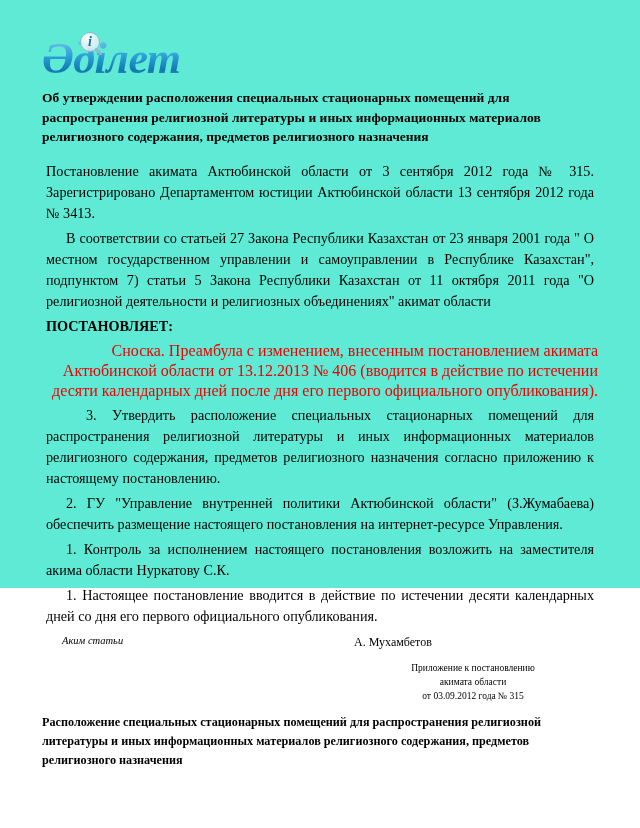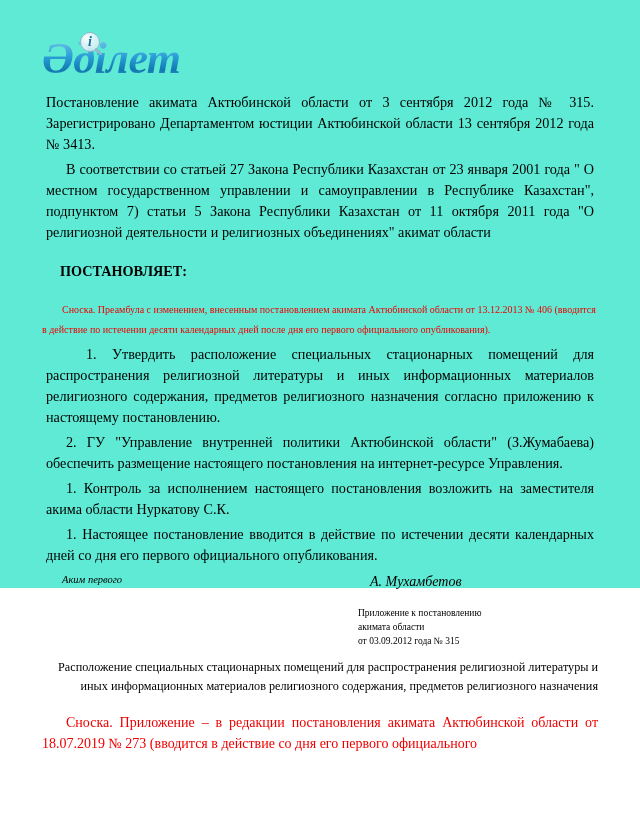--- a/index.html
+++ b/index.html
@@ -126,69 +126,68 @@
   .para.hang-wide {
     text-indent: 40px;
   }
   .gap-sm { margin-top: 0px; }
   .gap-md { margin-top: 10px; }
 
   .postanovlyaet {
     font-weight: 700;
     font-size: 14.2px;
     line-height: 21px;
-    margin: 18px;
+    margin: 4px;
   }
 
   .note {
     color: #ee0000;
-    font-size: 10px;
+    font-size: 16px;
     line-height: 20px;
     margin: 2px 0 0 0;
     text-indent: 20px;
-    text-align: left;
+    text-align: right;
   }
 
   
   .sign-row {
     position: relative;
     margin-top: 8px;
     height: 16px;
   }
   .sign-left {
     position: absolute;
     left: 20px;
     top: 0;
     font-style: italic;
     font-size: 10.5px;
     white-space: nowrap;
   }
   .sign-right {
     position: absolute;
-    left: 328px;
+    left: 312px;
     top: 0;
-    font-style: italic;
-    font-size: 14px;
+    font-size: 12px;
     white-space: nowrap;
   }
 
   .appendix-ref {
-    margin-top: 16px;
+    margin-top: 10px;
     margin-left: 316px;
     width: 230px;
-    text-align: left;
+    text-align: center;
     font-size: 9.5px;
     line-height: 14px;
   }
 
   .appendix-title {
-    font-weight: 400;
+    font-weight: 700;
     font-size: 12.2px;
     line-height: 19px;
-    text-align: right;
+    text-align: left;
   }
 
   .appendix-note {
     margin-top: 16px;
     color: #ee0000;
     font-size: 14px;
     line-height: 21px;
     text-indent: 24px;
     text-align: justify;
   }
@@ -204,46 +203,46 @@
       <span class="logo-lens">
         <span class="lens-circle"></span>
         <span class="lens-i">i</span>
         <span class="lens-handle"></span>
       </span>
     </span>
   </div>
 
   <div class="doc">
 
+    <h1 class="title">Об утверждении расположения специальных стационарных помещений для распространения религиозной литературы и иных информационных материалов религиозного содержания, предметов религиозного назначения</h1>
 
     <p class="para">Постановление акимата Актюбинской области от 3 сентября 2012 года № 315. Зарегистрировано Департаментом юстиции Актюбинской области 13 сентября 2012 года № 3413.</p>
 
     <p class="para hang gap-md">В соответствии со статьей 27 Закона Республики Казахстан от 23 января 2001 года " О местном государственном управлении и самоуправлении в Республике Казахстан", подпунктом 7) статьи 5 Закона Республики Казахстан от 11 октября 2011 года "О религиозной деятельности и религиозных объединениях" акимат области</p>
 
     <p class="postanovlyaet">ПОСТАНОВЛЯЕТ:</p>
 
     <p class="note">Сноска. Преамбула с изменением, внесенным постановлением акимата Актюбинской области от 13.12.2013 № 406 (вводится в действие по истечении десяти календарных дней после дня его первого официального опубликования).</p>
 
-    <p class="para hang-wide gap-sm">1. Утвердить расположение специальных стационарных помещений для распространения религиозной литературы и иных информационных материалов религиозного содержания, предметов религиозного назначения согласно приложению к настоящему постановлению.</p>
+    <p class="para hang-wide gap-sm">3. Утвердить расположение специальных стационарных помещений для распространения религиозной литературы и иных информационных материалов религиозного содержания, предметов религиозного назначения согласно приложению к настоящему постановлению.</p>
 
     <p class="para hang gap-sm">2. ГУ "Управление внутренней политики Актюбинской области" (З.Жумабаева) обеспечить размещение настоящего постановления на интернет-ресурсе Управления.</p>
 
     <p class="para hang gap-sm">1. Контроль за исполнением настоящего постановления возложить на заместителя акима области Нуркатову С.К.</p>
 
     <p class="para hang gap-sm">1. Настоящее постановление вводится в действие по истечении десяти календарных дней со дня его первого официального опубликования.</p>
 
     <div class="sign-row">
-      <span class="sign-left">Аким первого</span>
+      <span class="sign-left">Аким статьи</span>
       <span class="sign-right">А. Мухамбетов</span>
     </div>
 
     <div class="appendix-ref">
       <div>Приложение к постановлению</div>
       <div>акимата области</div>
       <div>от 03.09.2012 года № 315</div>
     </div>
 
     <h2 class="appendix-title">Расположение специальных стационарных помещений для распространения религиозной литературы и иных информационных материалов религиозного содержания, предметов религиозного назначения</h2>
 
-    <p class="appendix-note">Сноска. Приложение – в редакции постановления акимата Актюбинской области от 18.07.2019 № 273 (вводится в действие со дня его первого официального</p>
 
   </div>
 </div>
 
 </body></html>

